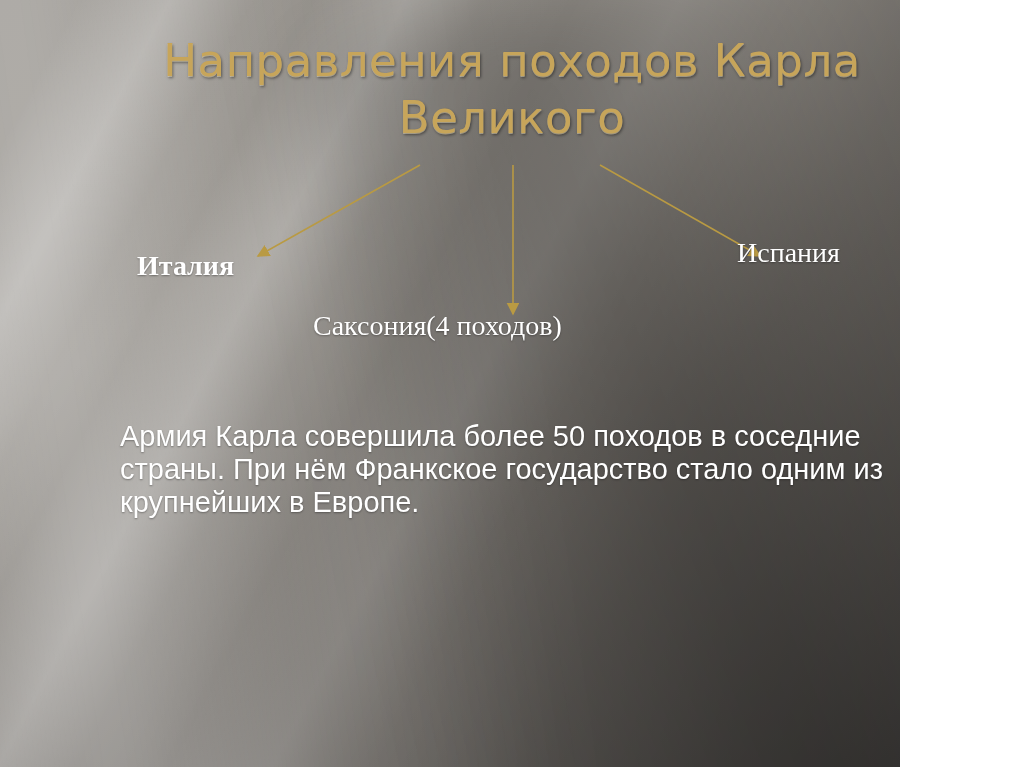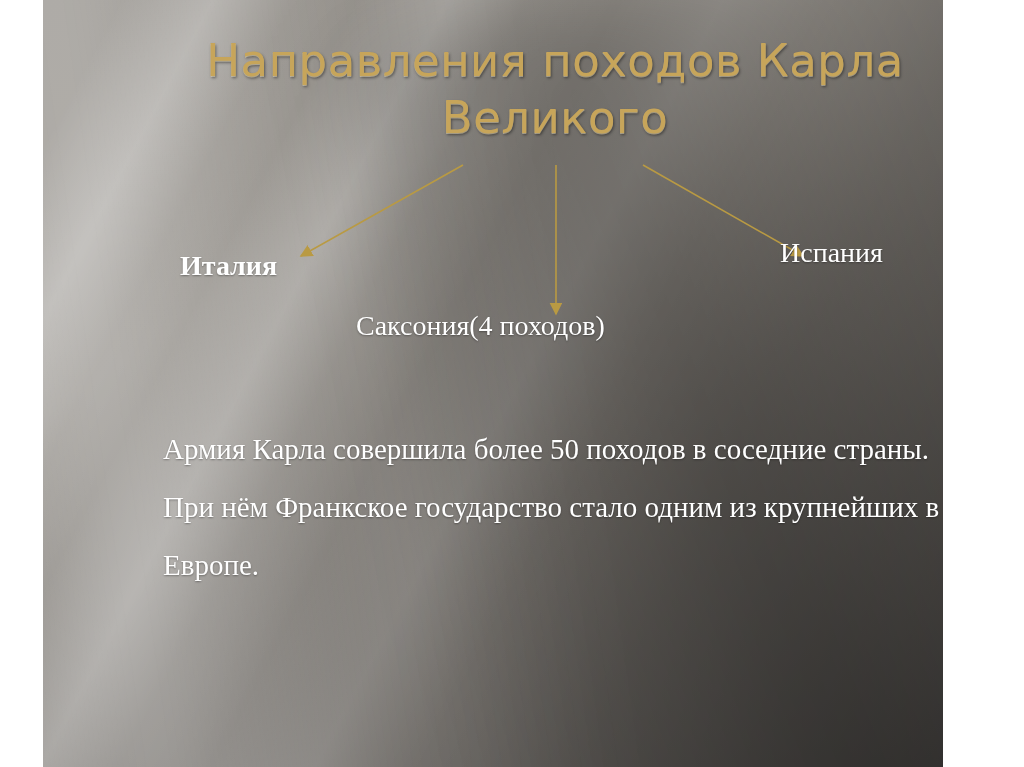--- a/index.html
+++ b/index.html
@@ -28,21 +28,20 @@
         rgba(255,255,255,0.22) 31%,
         rgba(255,255,255,0.05) 37%,
         rgba(255,255,255,0.00) 44%,
         rgba(255,255,255,0.10) 52%,
         rgba(255,255,255,0.00) 60%,
         rgba(0,0,0,0.10) 72%,
         rgba(0,0,0,0.18) 86%,
         rgba(0,0,0,0.24) 100%),
       linear-gradient(145deg, #8e8a84 0%, #918d87 30%, #6f6b66 62%, #4f4c49 100%);
     overflow: hidden;
-    margin-left: 43px;
   }
 
   
   #slide::before {
     content: "";
     position: absolute;
     left: -20%;
     top: -30%;
     width: 90%;
     height: 170%;
@@ -119,23 +118,23 @@
   #branch-italy   { left: 137px; top: 249px; font-weight: bold; }
   #branch-spain   { left: 737px; top: 236px; }
   #branch-saxony  { left: 313px; top: 309px; }
 
   #body-text {
     position: absolute;
     left: 120px;
     top: 420px;
     width: 790px;
     color: #ffffff;
-    font-family: Liberation Serif, serif;
+    font-family: Liberation Sans, sans-serif;
     font-size: 29px;
-    line-height: 58px;
+    line-height: 33px;
     text-shadow: 0 1px 2px rgba(0,0,0,0.35);
   }
 </style>
 </head>
 <body>
 
 <div id="slide">
 
   <svg id="arrows" viewBox="0 0 1024 767" xmlns="http://www.w3.org/2000/svg">
     <defs>

